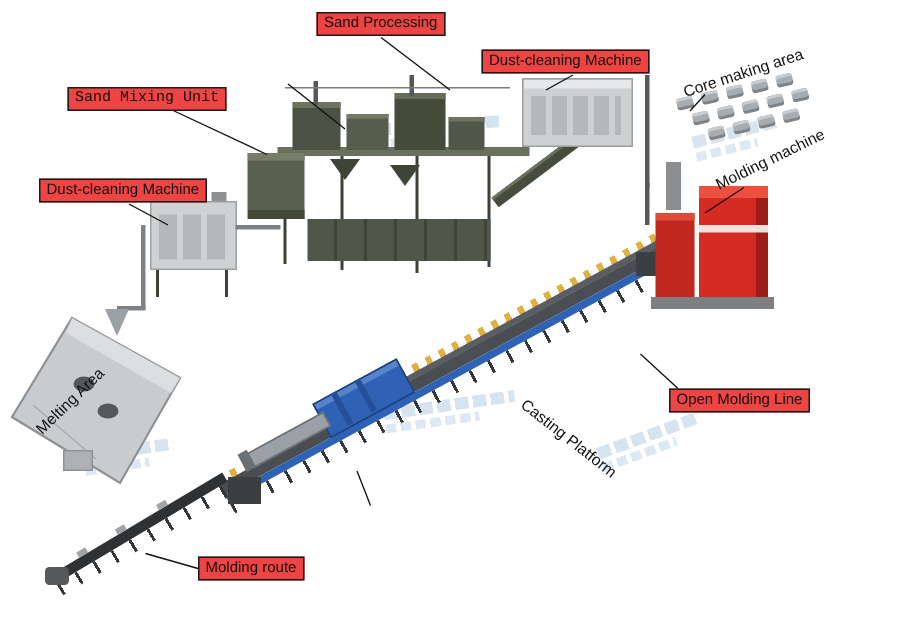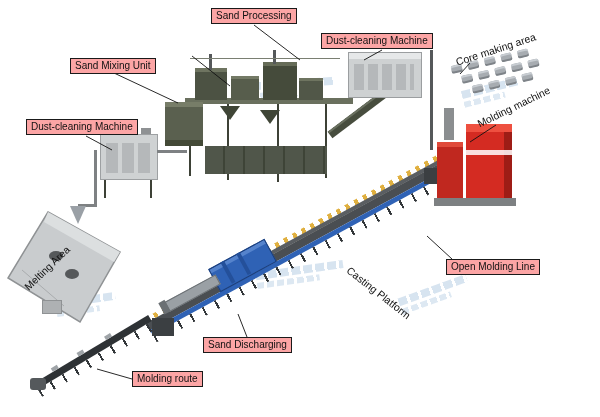--- a/index.html
+++ b/index.html
@@ -2,21 +2,21 @@
 <html><head>
 <meta charset="utf-8">
 <style>
   html,body{margin:0;padding:0;background:#fff;}
   #stage{
     position:relative;width:600px;height:417px;background:#ffffff;overflow:hidden;
     font-family:"Liberation Sans",sans-serif;color:#111;
   }
   
   .lbl{position:absolute;font-size:10px;line-height:12px;white-space:nowrap;z-index:6;color:#111;}
-  .boxed{border:1px solid #1a1a1a;background:#fca5a5;padding:1px 4px;}
+  .boxed{border:1px solid #1a1a1a;background:#ef4444;padding:1px 4px;}
   .rot{transform-origin:left center;}
   
   .part{position:absolute;}
   .leg{position:absolute;width:2px;background:#3d4136;}
   
   .wm{position:absolute;opacity:.45;z-index:1;}
   .wm .r1{height:8px;background:repeating-linear-gradient(90deg,#a8c4de 0 9px,transparent 9px 12px);}
   .wm .r2{margin-top:3px;height:6px;width:72%;background:repeating-linear-gradient(90deg,#b4cde4 0 7px,transparent 7px 10px);}
   
   .core-item{display:inline-block;width:11px;height:8px;margin:2px 3px;background:#a7acb1;border-radius:2px;
@@ -162,24 +162,23 @@
     <line x1="382" y1="50" x2="364" y2="60" stroke="#111" stroke-width="0.9"></line>
     <line x1="470" y1="63" x2="460" y2="74" stroke="#111" stroke-width="0.9"></line>
     <line x1="496" y1="125" x2="470" y2="142" stroke="#111" stroke-width="0.9"></line>
     <line x1="86" y1="136" x2="112" y2="150" stroke="#111" stroke-width="0.9"></line>
     <line x1="452" y1="259" x2="427" y2="236" stroke="#111" stroke-width="0.9"></line>
     <line x1="247" y1="337" x2="238" y2="314" stroke="#111" stroke-width="0.9"></line>
     <line x1="132" y1="379" x2="97" y2="369" stroke="#111" stroke-width="0.9"></line>
   </svg>
 
   <div class="lbl boxed" style="left:211px;top:8px;">Sand Processing</div>
-  <div class="lbl boxed" style="left:70px;top:58px;">Sand Mixing Unit</div>
+  <div class="lbl boxed" style="left:45px;top:58px;font-family:Liberation Mono, monospace;">Sand Mixing Unit</div>
   <div class="lbl boxed" style="left:321px;top:33px;">Dust-cleaning Machine</div>
   <div class="lbl rot" style="left:456px;top:56px;transform:rotate(-18deg);font-size:10.5px;">Core making area</div>
   <div class="lbl rot" style="left:478px;top:118px;transform:rotate(-26deg);font-size:10.5px;">Molding machine</div>
   <div class="lbl boxed" style="left:26px;top:119px;">Dust-cleaning Machine</div>
   <div class="lbl rot" style="left:26px;top:282px;transform:rotate(-44deg);font-size:10.5px;">Melting Area</div>
   <div class="lbl boxed" style="left:446px;top:259px;text-align:right;">Open Molding Line</div>
   <div class="lbl" style="left:352px;top:264px;transform-origin:left top;transform:rotate(38deg);font-size:10.5px;">Casting Platform</div>
-  <div class="lbl boxed" style="left:203px;top:337px;">Sand Discharging</div>
   <div class="lbl boxed" style="left:132px;top:371px;">Molding route</div>
 
 </div>
 
 </body></html>

